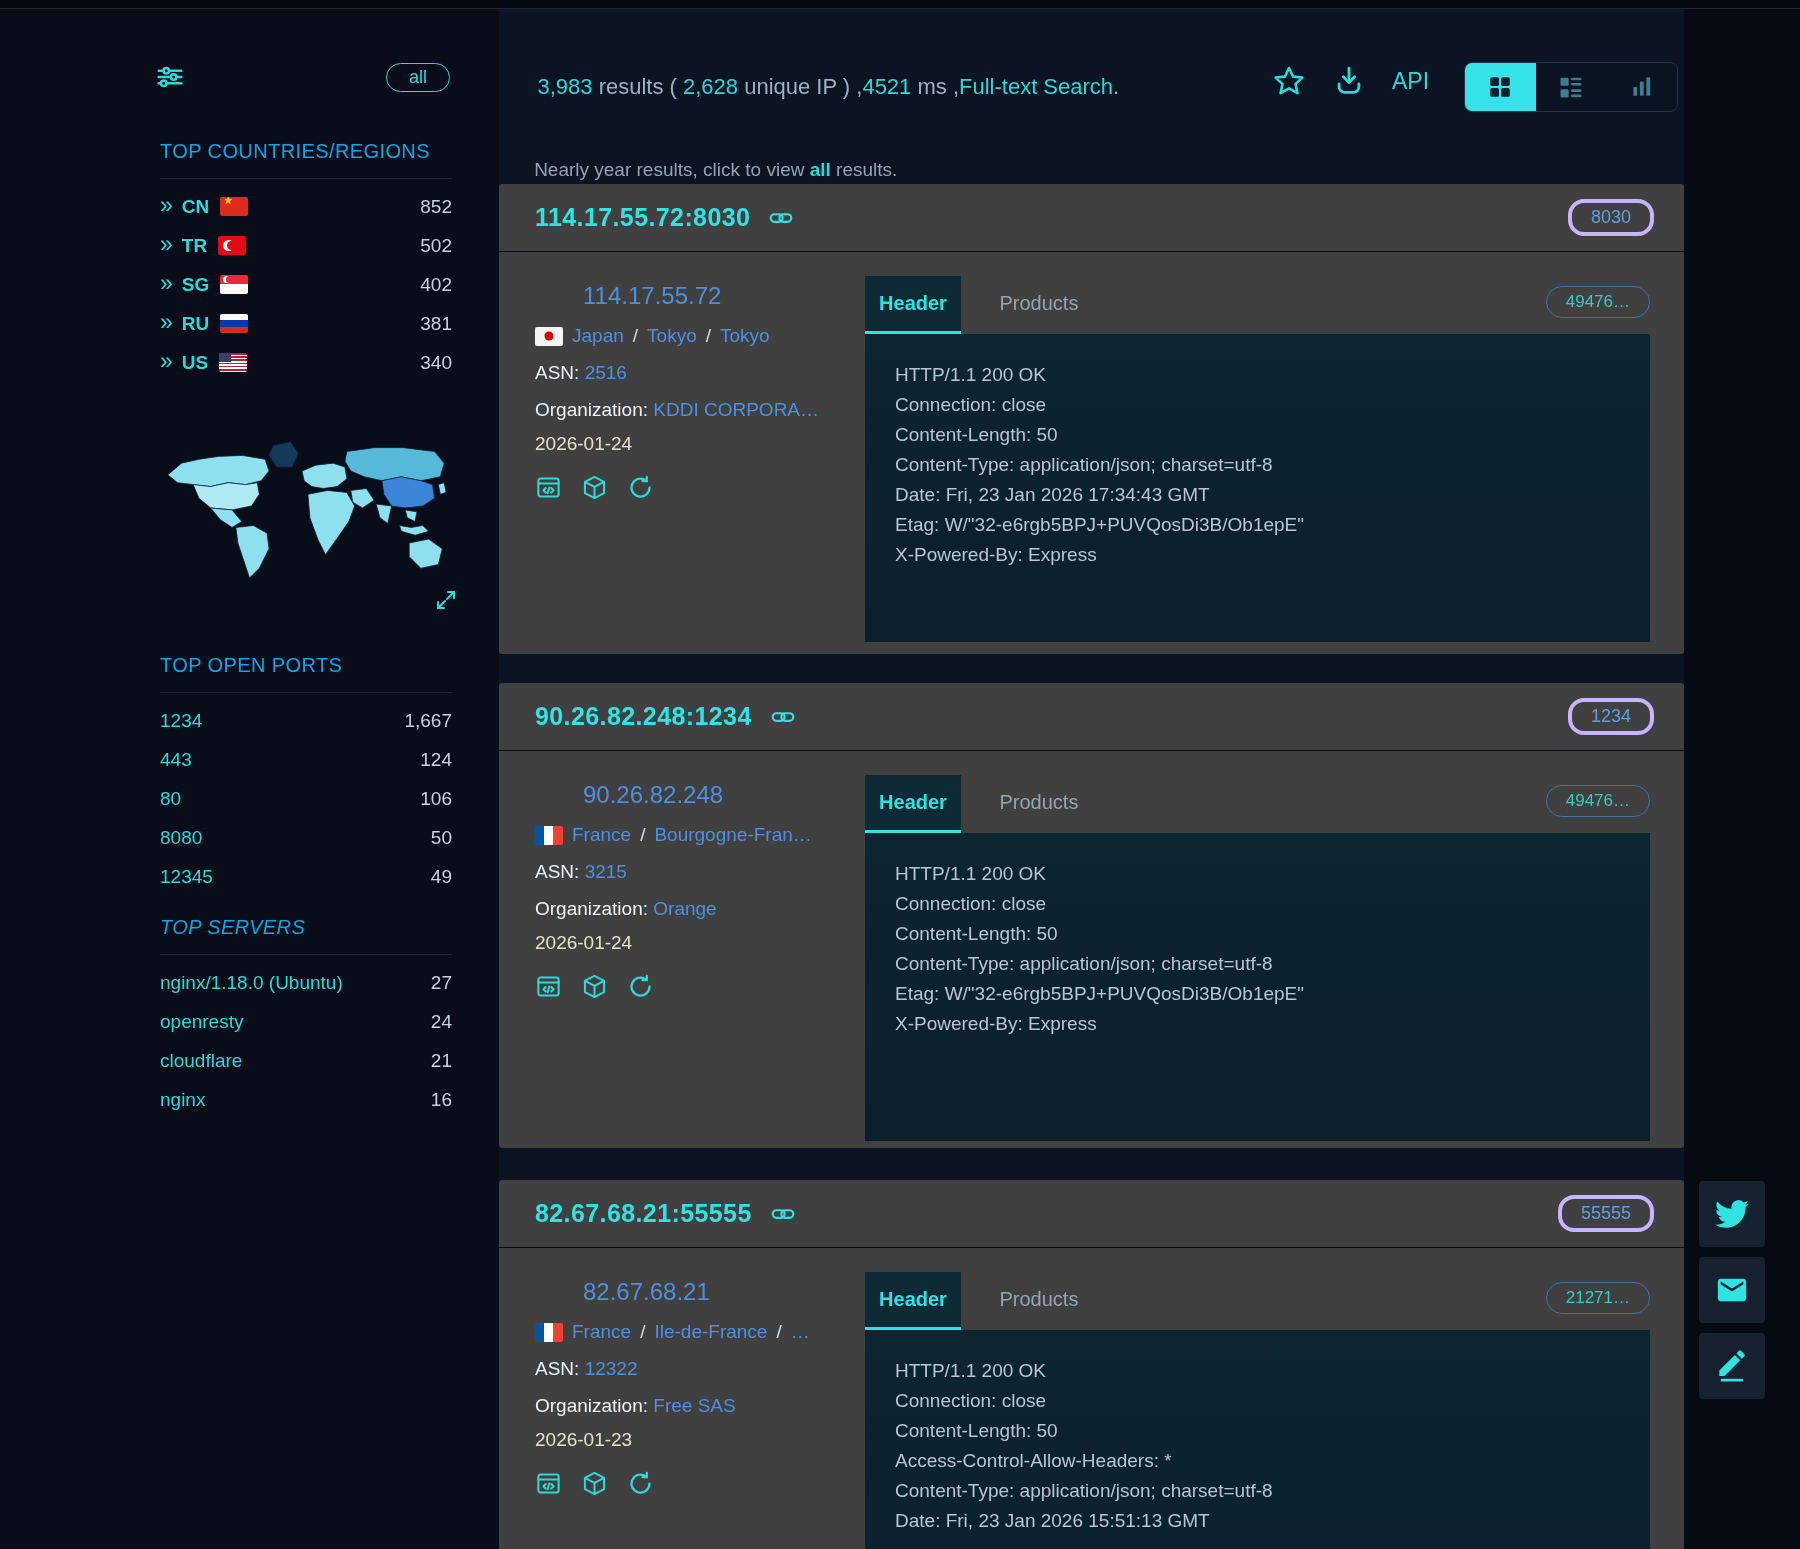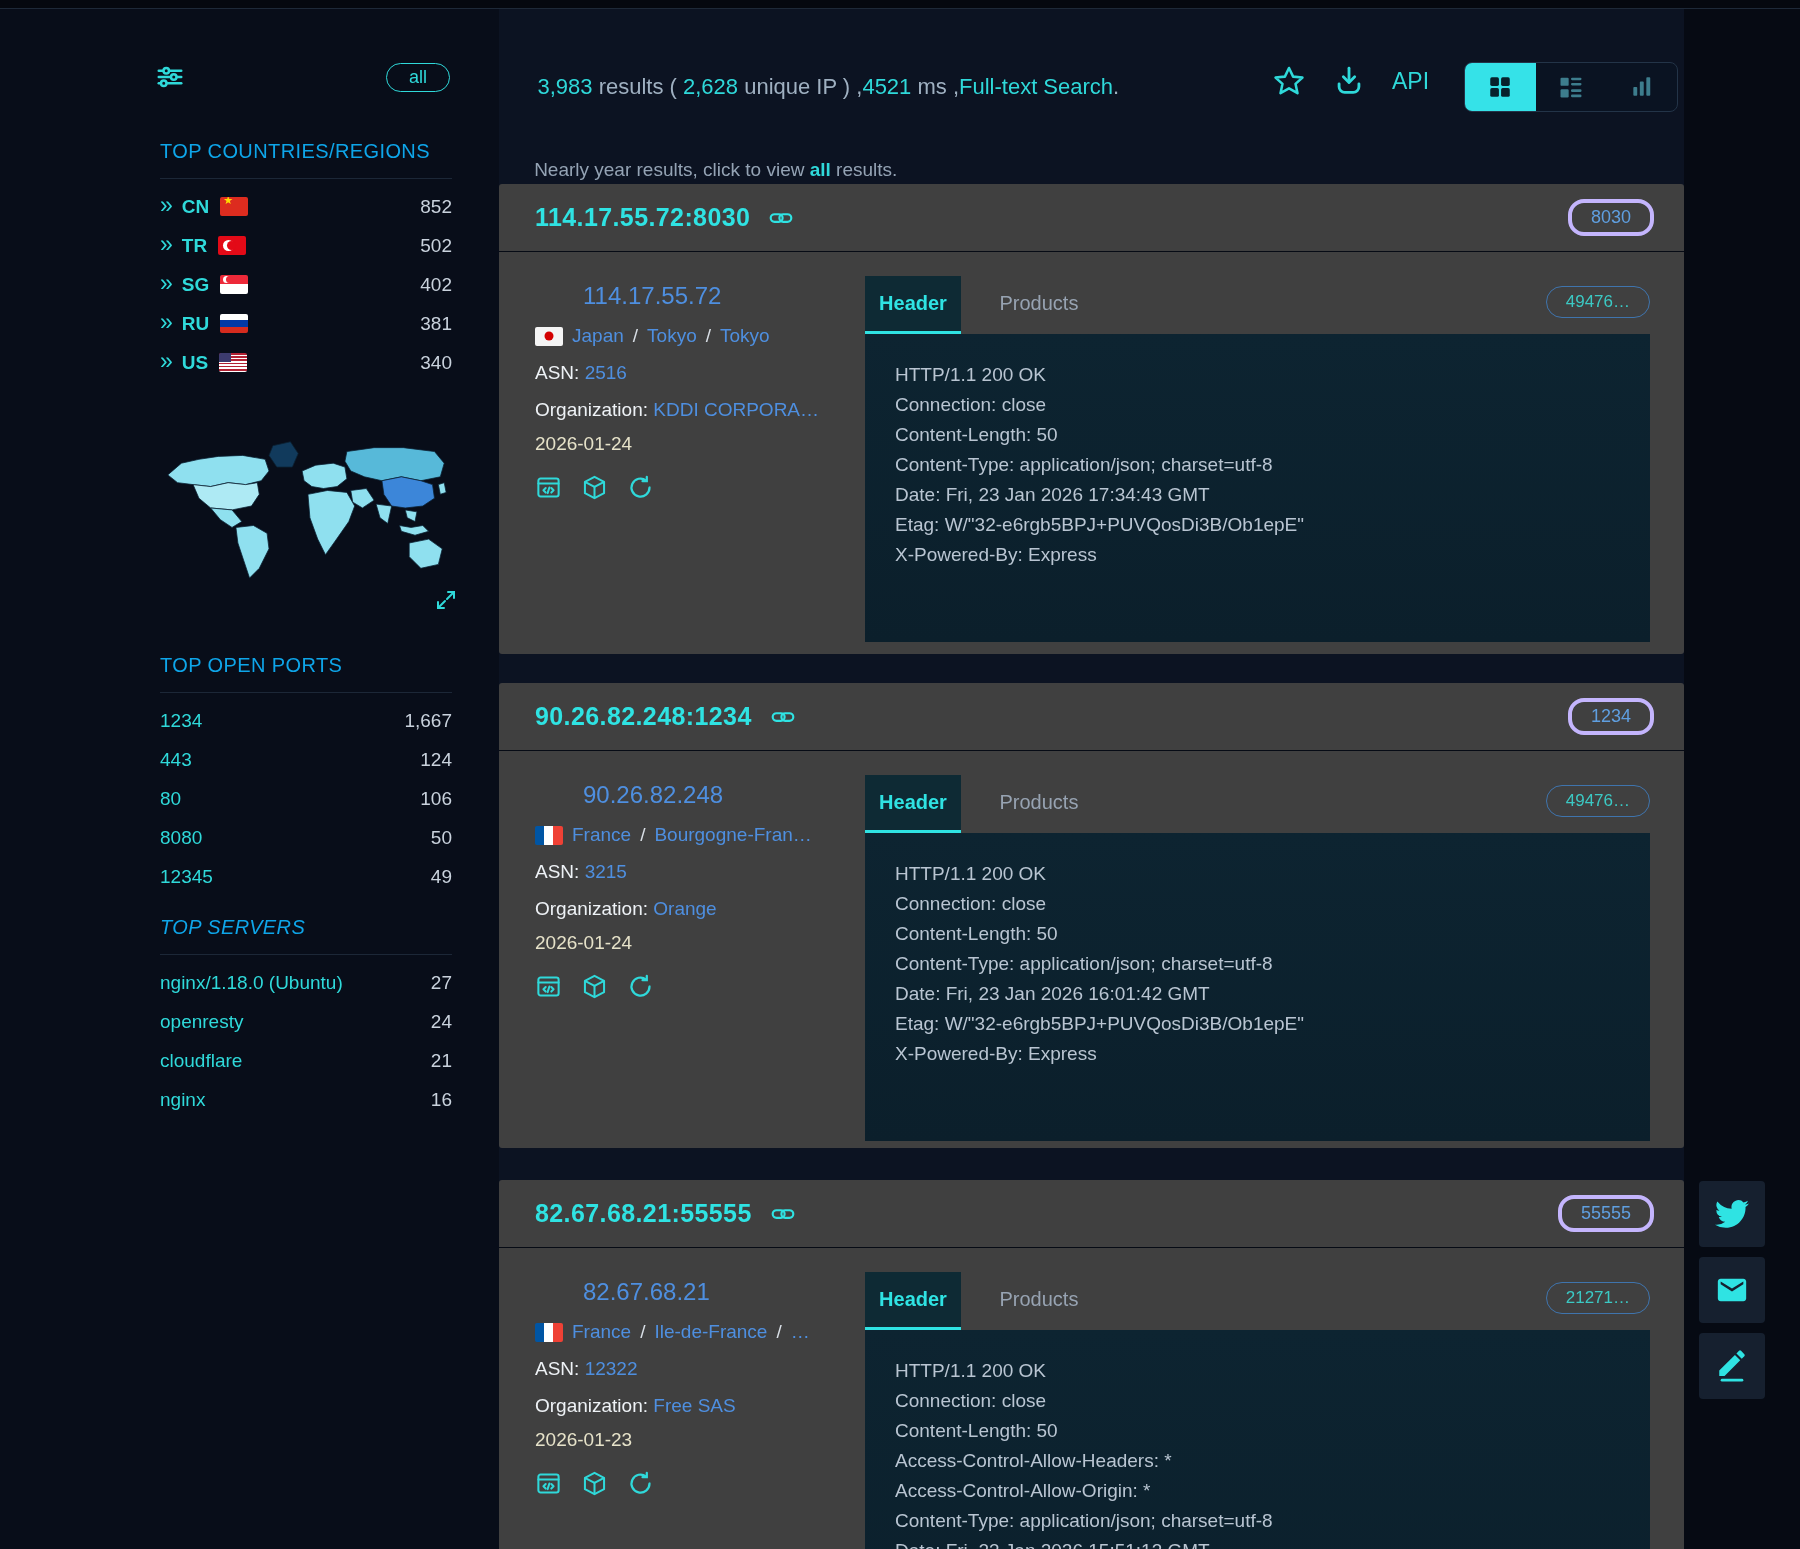--- a/index.html
+++ b/index.html
@@ -417,21 +417,20 @@
       <div class="tabs">
         <span class="tab-active">Header</span>
         <span class="tab-plain">Products</span>
         <span class="tab-badge">49476…</span>
       </div>
       <div class="http-panel">
         <div>HTTP/1.1 200 OK</div>
         <div>Connection: close</div>
         <div>Content-Length: 50</div>
         <div>Content-Type: application/json; charset=utf-8</div>
-        <div>Date: Fri, 23 Jan 2026 16:01:42 GMT</div>
         <div>Etag: W/"32-e6rgb5BPJ+PUVQosDi3B/Ob1epE"</div>
         <div>X-Powered-By: Express</div>
       </div>
     </div>
   </div>
 </div>
 
 <div id="card-3" class="card" style="top:1180px;height:650px;">
   <div class="card-titlebar">
     <span class="card-title">82.67.68.21:55555</span>
@@ -493,21 +492,20 @@
       <div class="tabs">
         <span class="tab-active">Header</span>
         <span class="tab-plain">Products</span>
         <span class="tab-badge">21271…</span>
       </div>
       <div class="http-panel">
         <div>HTTP/1.1 200 OK</div>
         <div>Connection: close</div>
         <div>Content-Length: 50</div>
         <div>Access-Control-Allow-Headers: *</div>
-        <div>Access-Control-Allow-Origin: *</div>
         <div>Content-Type: application/json; charset=utf-8</div>
         <div>Date: Fri, 23 Jan 2026 15:51:13 GMT</div>
 
       </div>
     </div>
   </div>
 </div>
 
 <div class="fab" style="top:1181px;">
   <svg width="34" height="34" viewBox="0 0 24 24" fill="#2fe3e3">

